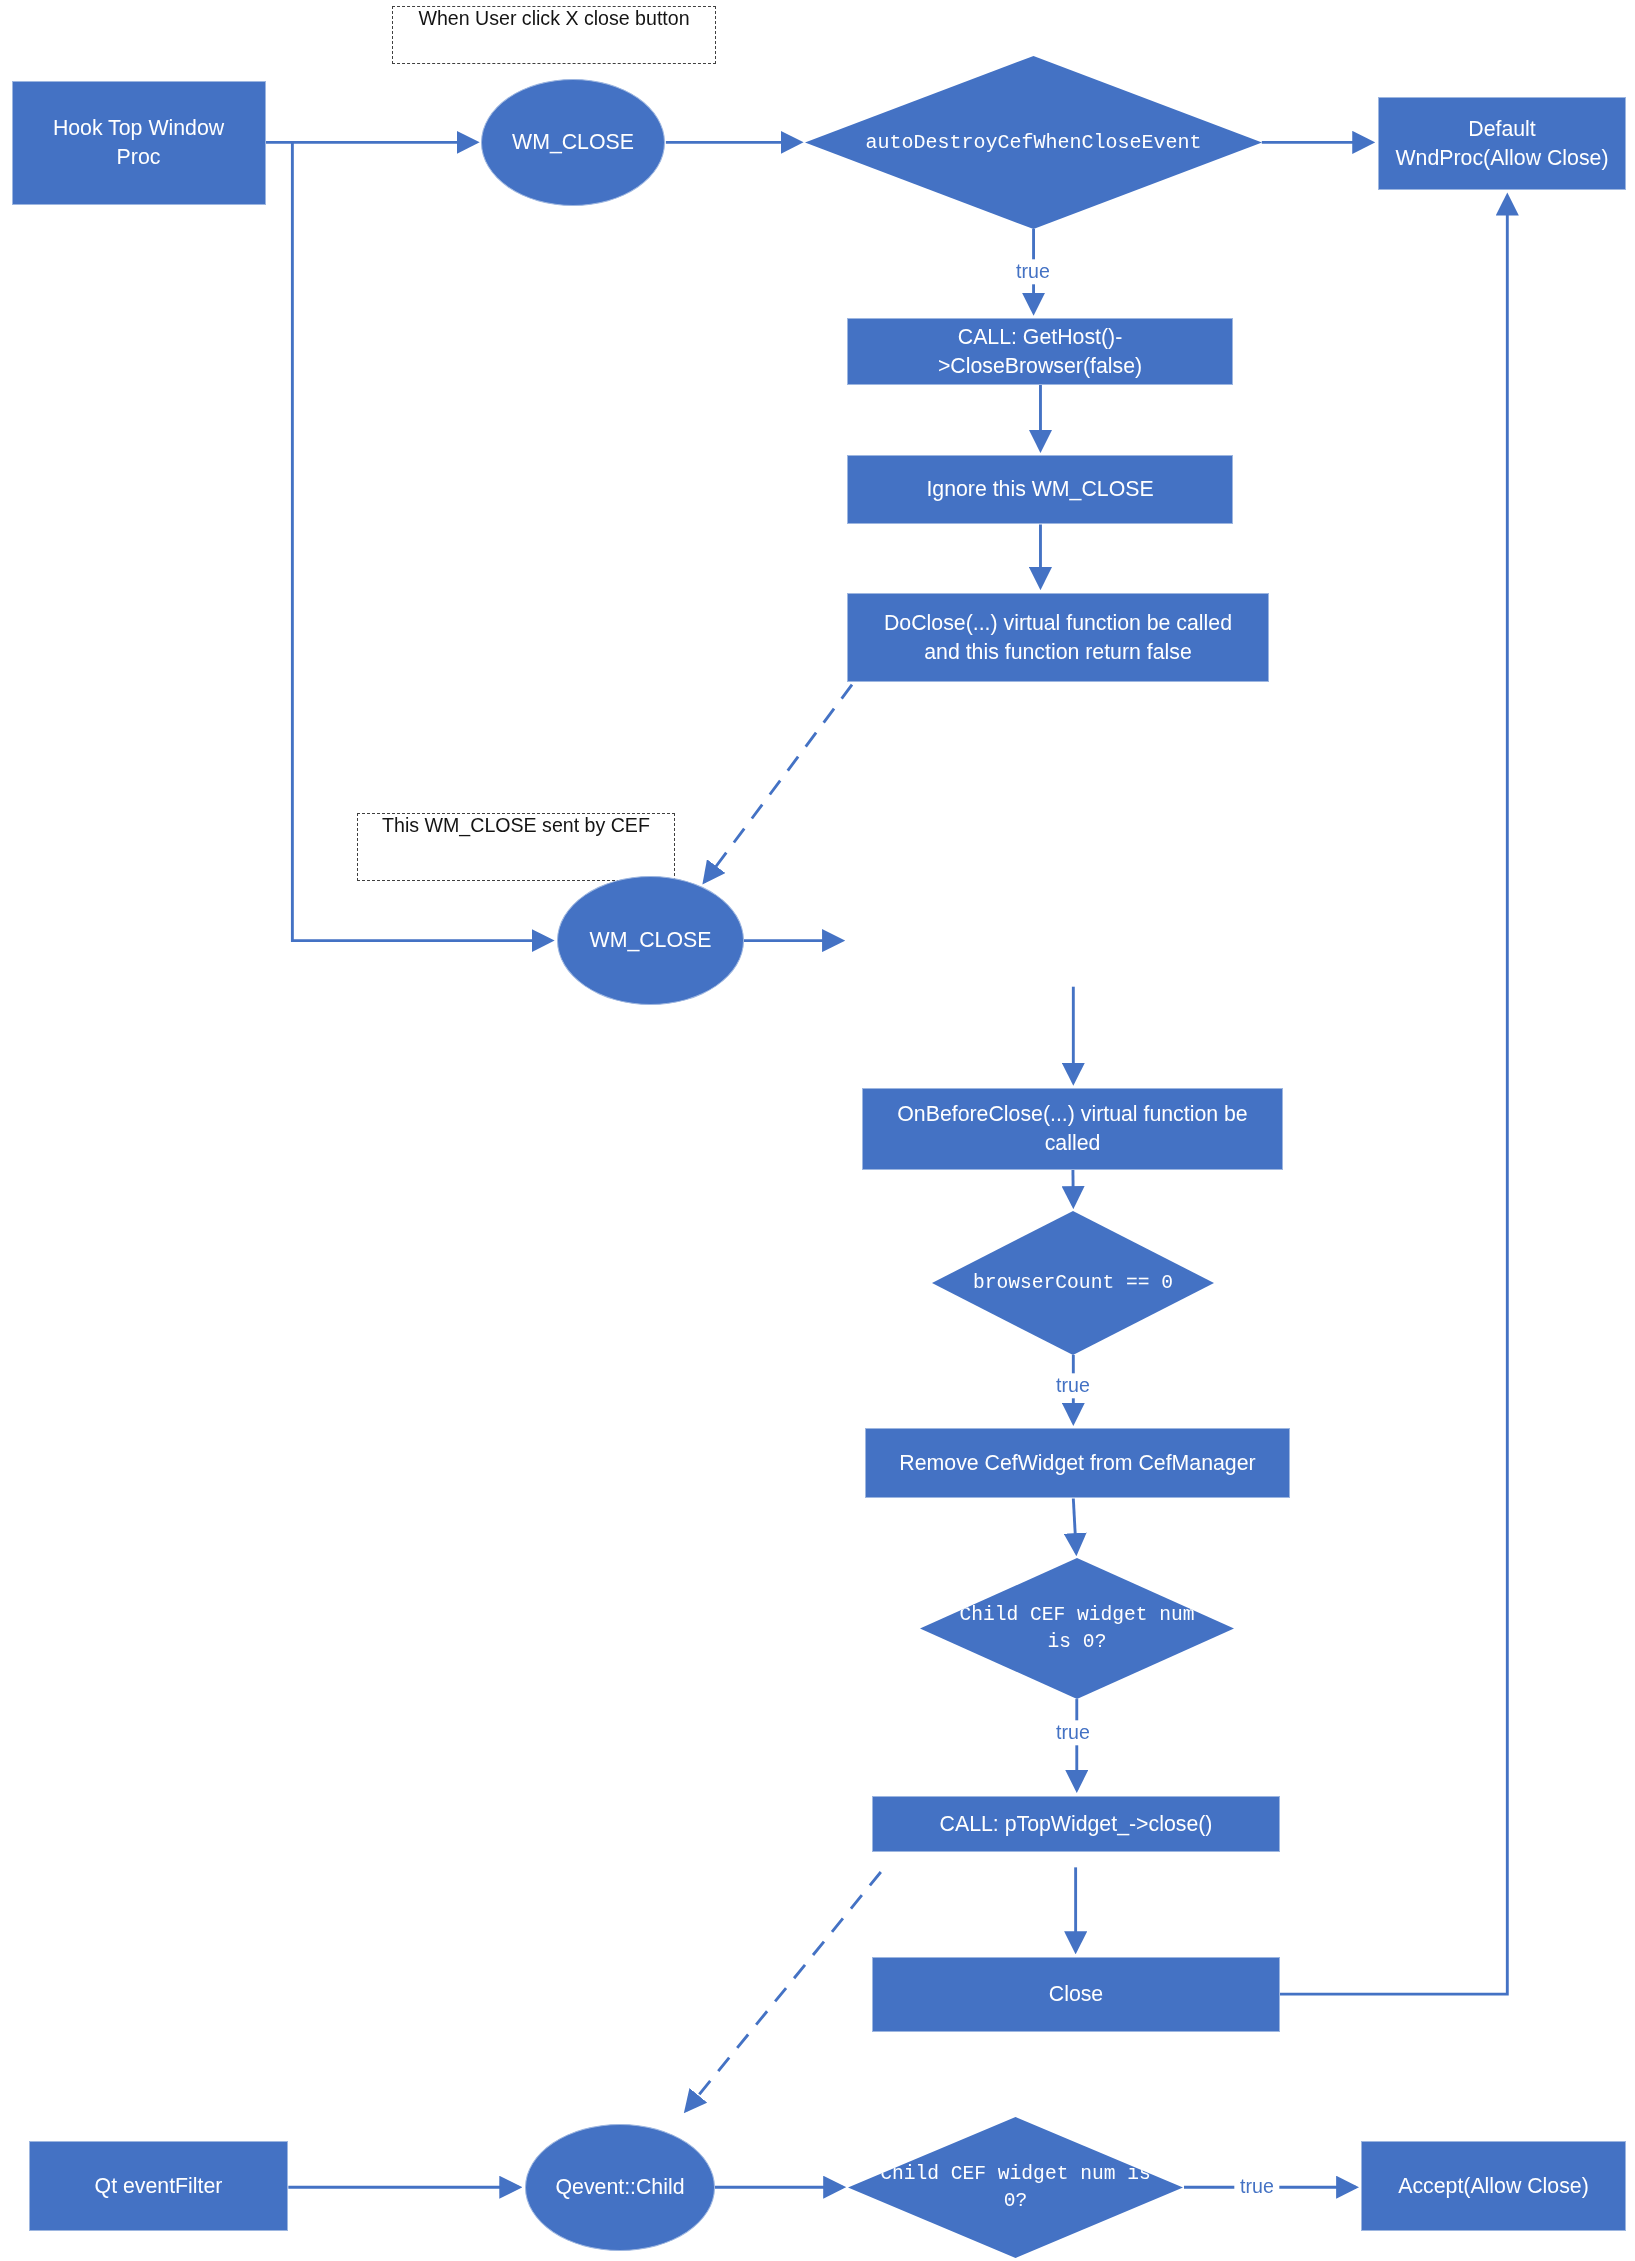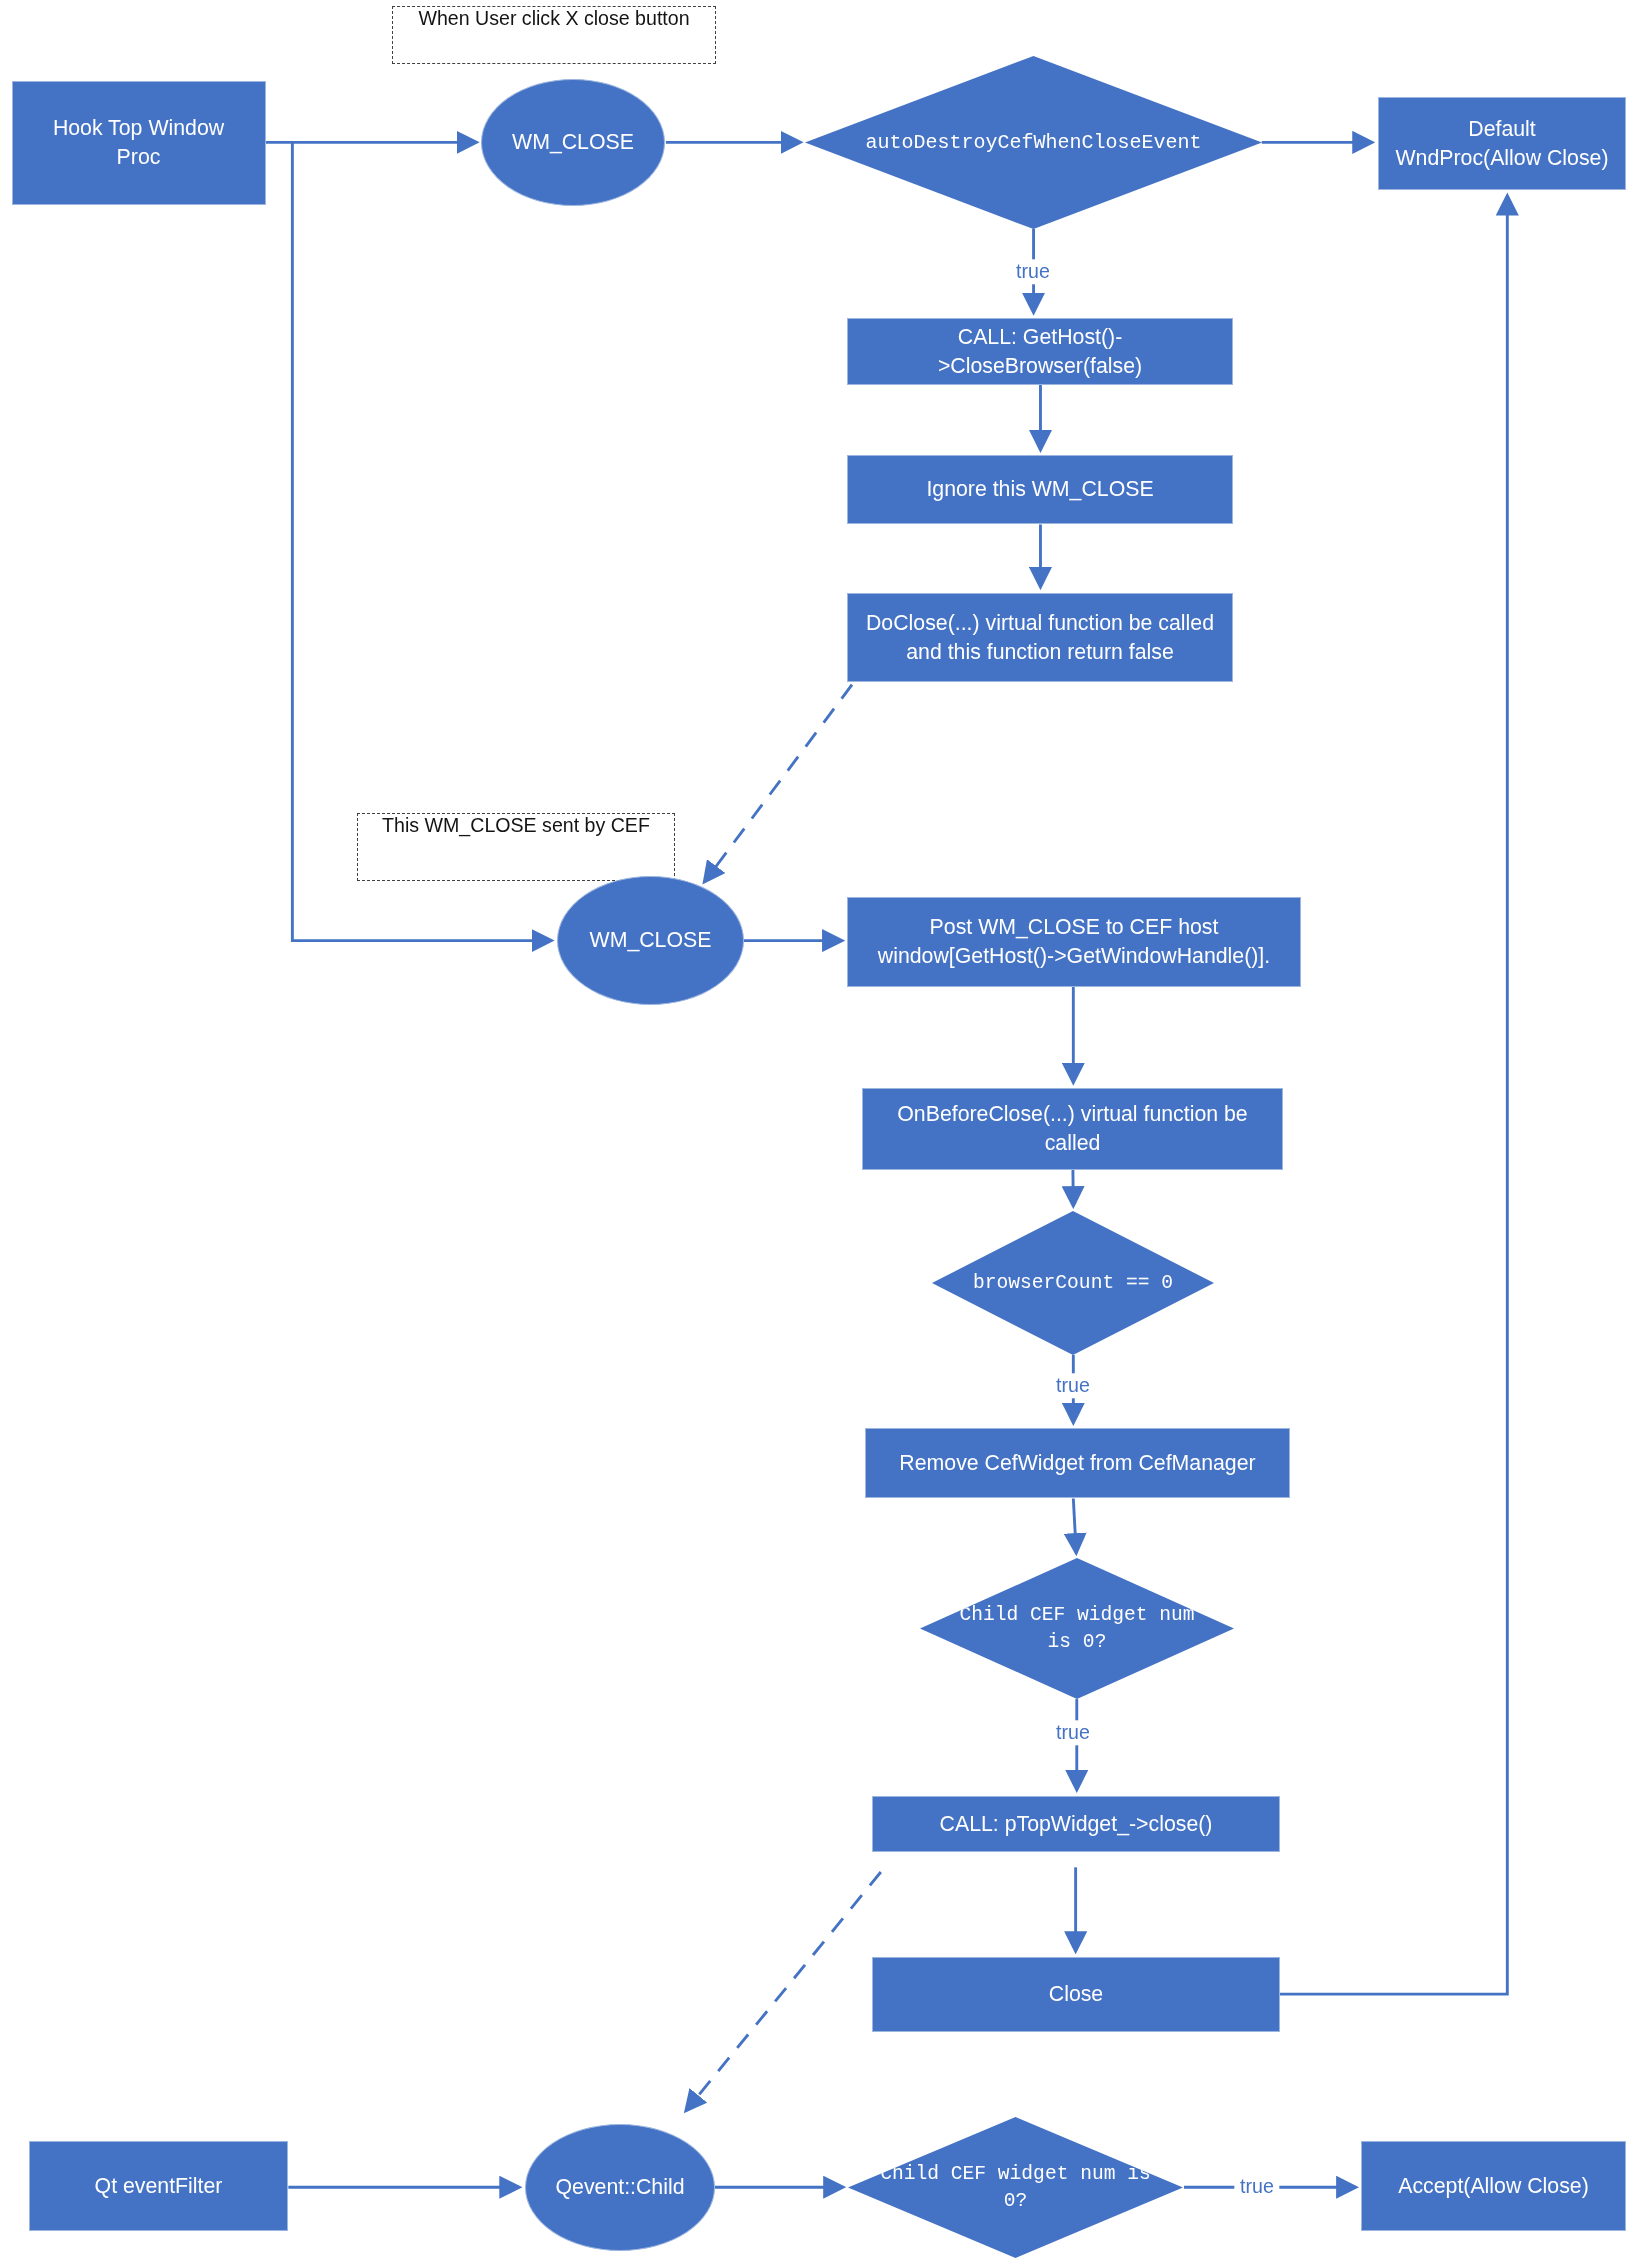--- a/index.html
+++ b/index.html
@@ -83,35 +83,32 @@
   <span class="edge-label" style="left:1033px;top:272px">true</span>
 
   <div class="node rect" style="left:847px;top:318px;width:386px;height:67px">
     <span class="lbl">CALL: GetHost()-&gt;CloseBrowser(false)</span>
   </div>
 
   <div class="node rect" style="left:847px;top:455px;width:386px;height:69px">
     <span class="lbl">Ignore this WM_CLOSE</span>
   </div>
 
-  <div class="node rect" style="left:847px;top:593px;width:386px;height:89px">
+  <div class="node rect" style="left:847px;top:593px;width:422px;height:89px">
     <span class="lbl">DoClose(...) virtual function be called and this function return false</span>
   </div>
 
   <div class="note" style="left:357px;top:813px;width:318px;height:68px">
     <span>This WM_CLOSE sent by CEF</span>
   </div>
 
   <div class="node ellipse" style="left:557px;top:876px;width:187px;height:129px">
     <span class="lbl">WM_CLOSE</span>
   </div>
 
-  <div class="node rect" style="left:847px;top:897px;width:454px;height:90px">
-    <span class="lbl">Post WM_CLOSE to CEF host window[GetHost()-&gt;GetWindowHandle()].</span>
-  </div>
 
   <div class="node rect" style="left:862px;top:1088px;width:421px;height:82px">
     <span class="lbl">OnBeforeClose(...) virtual function be called</span>
   </div>
 
   <div class="node diamond" style="left:932px;top:1211px;width:282px;height:144px;font-size:19.6px">
     <span class="lbl" style="width:80%">browserCount == 0</span>
   </div>
 
   <span class="edge-label" style="left:1073px;top:1386px">true</span>

